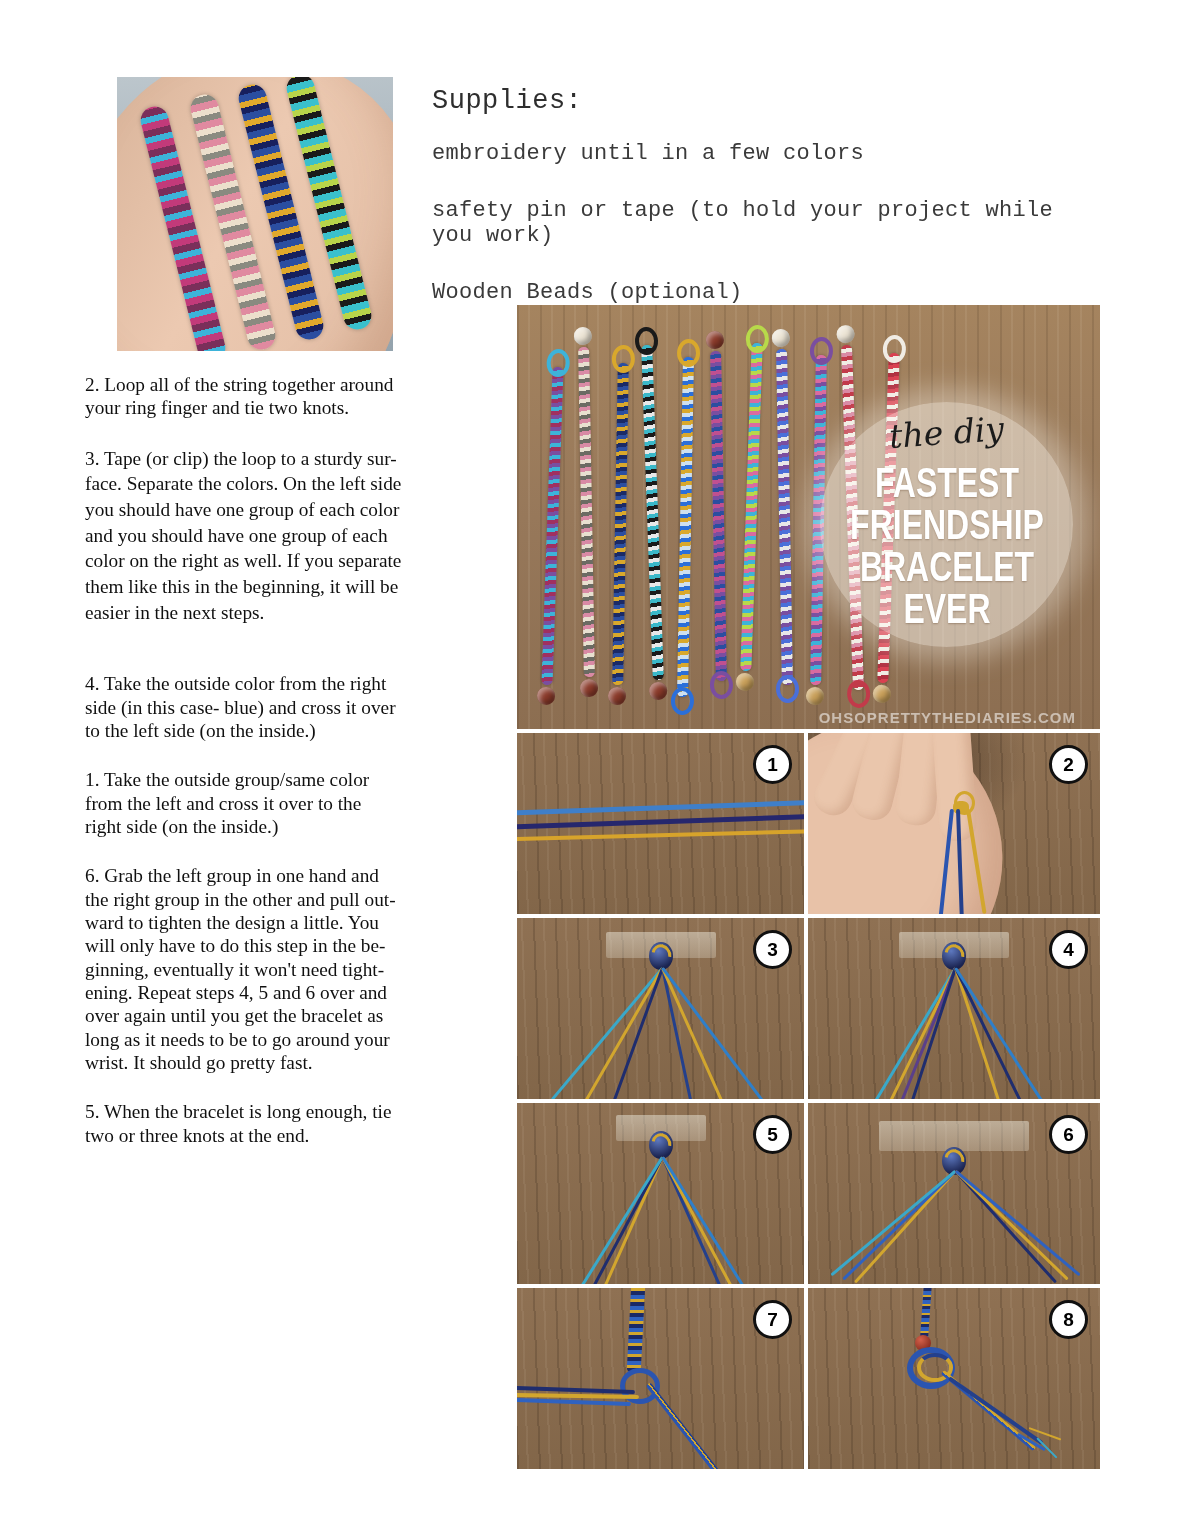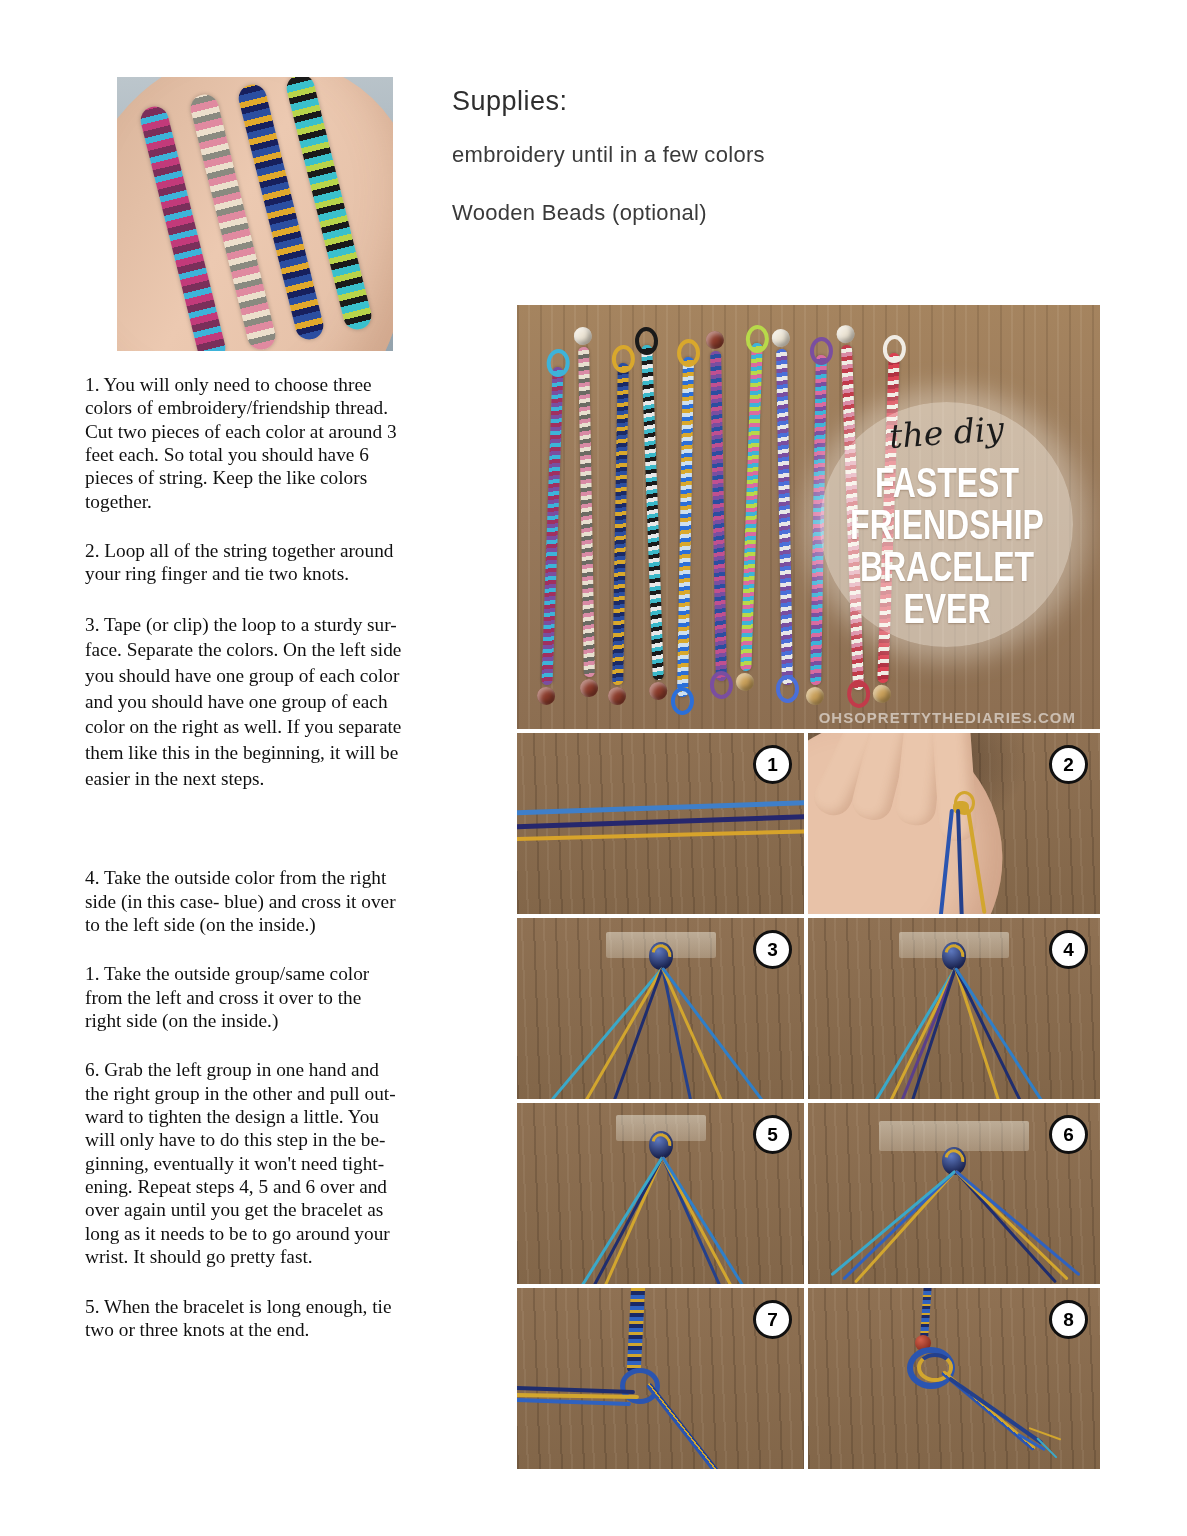--- a/index.html
+++ b/index.html
@@ -14,30 +14,30 @@
     border-radius:46% 44% 42% 46%;transform:rotate(18deg);
     box-shadow:inset -25px -20px 45px rgba(150,95,65,.25);}
   .band{position:absolute;width:28px;height:262px;border-radius:14px;transform:rotate(-14deg);
     box-shadow:0 0 4px rgba(0,0,0,.25);}
   .band1{left:52px;top:26px;background:repeating-linear-gradient(0deg,#c23a7a 0 7px,#3db3d9 7px 13px,#7a2f5a 13px 20px);}
   .band2{left:102px;top:14px;background:repeating-linear-gradient(0deg,#e08aa0 0 7px,#8a8a80 7px 13px,#ecdfcc 13px 19px);}
   .band3{left:150px;top:4px;background:repeating-linear-gradient(0deg,#2b4ea0 0 7px,#17205e 7px 13px,#e0a82c 13px 19px);}
   .band4{left:198px;top:-6px;background:repeating-linear-gradient(0deg,#3ac0cc 0 7px,#1a1a1a 7px 13px,#b8d44a 13px 19px);}
 
   
-  .supplies{position:absolute;left:452px;top:86px;width:660px;color:#2e2e2e;
-    font-family:Liberation Sans, sans-serif;}
+  .supplies{position:absolute;left:432px;top:86px;width:660px;color:#2e2e2e;
+    font-family:Liberation Mono, monospace;}
   .supplies-heading{font-size:27px;margin:0 0 25px 0;letter-spacing:.5px;}
   .supplies-item{font-size:22px;margin:0 0 32px 0;letter-spacing:.3px;color:#3a3a3a;}
 
   
   .steps-col{position:absolute;left:85px;top:373px;width:420px;color:#101010;}
   .step{white-space:pre-line;font-size:19.3px;line-height:1.21;margin:0 0 26px 0;}
   .step.loose{line-height:1.33;}
-  .step.gap-after{margin-bottom:75px;}
+  .step.gap-after{margin-bottom:47px;}
 
   
   .badge{position:absolute;top:12px;right:12px;width:33px;height:33px;border-radius:50%;
     background:#ffffff;border:3px solid #101010;display:flex;align-items:center;justify-content:center;
     font:bold 19px "Liberation Sans",sans-serif;color:#000;z-index:6;}
 
   
   .hero{position:absolute;left:517px;top:305px;width:583px;height:424px;overflow:hidden;
     background:
       repeating-linear-gradient(90deg,rgba(70,50,30,.16) 0 2px,rgba(0,0,0,0) 2px 11px,
@@ -111,30 +111,25 @@
     <div class="arm"></div>
     <div class="band band1"></div>
     <div class="band band2"></div>
     <div class="band band3"></div>
     <div class="band band4"></div>
   </div>
 
   <div class="supplies">
     <div class="supplies-heading">Supplies:</div>
     <div class="supplies-item">embroidery until in a few colors</div>
+    <div class="supplies-item">safety pin or tape (to hold your project while you work)</div>
     <div class="supplies-item">Wooden Beads (optional)</div>
   </div>
 
   <div class="steps-col">
-    <p class="step">1. You will only need to choose three
-colors of embroidery/friendship thread.
-Cut two pieces of each color at around 3
-feet each. So total you should have 6
-pieces of string. Keep the like colors
-together.</p>
     <p class="step">2. Loop all of the string together around
 your ring finger and tie two knots.</p>
     <p class="step loose gap-after">3. Tape (or clip) the loop to a sturdy sur-
 face. Separate the colors. On the left side
 you should have one group of each color
 and you should have one group of each
 color on the right as well. If you separate
 them like this in the beginning, it will be
 easier in the next steps.</p>
     <p class="step">4. Take the outside color from the right

